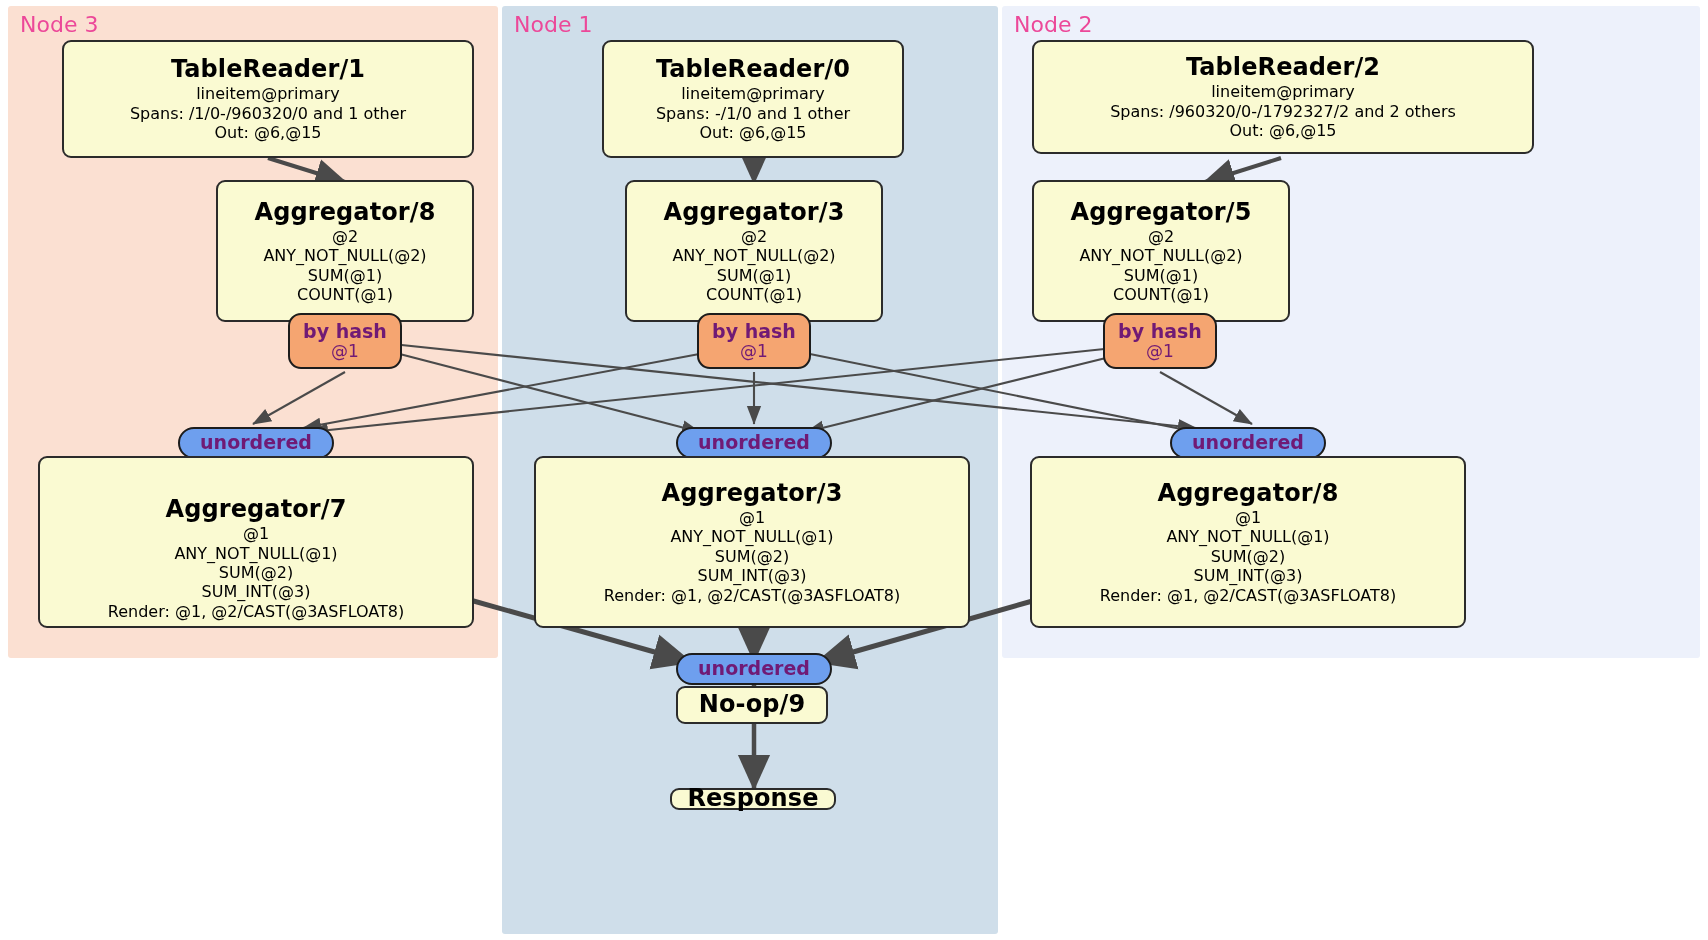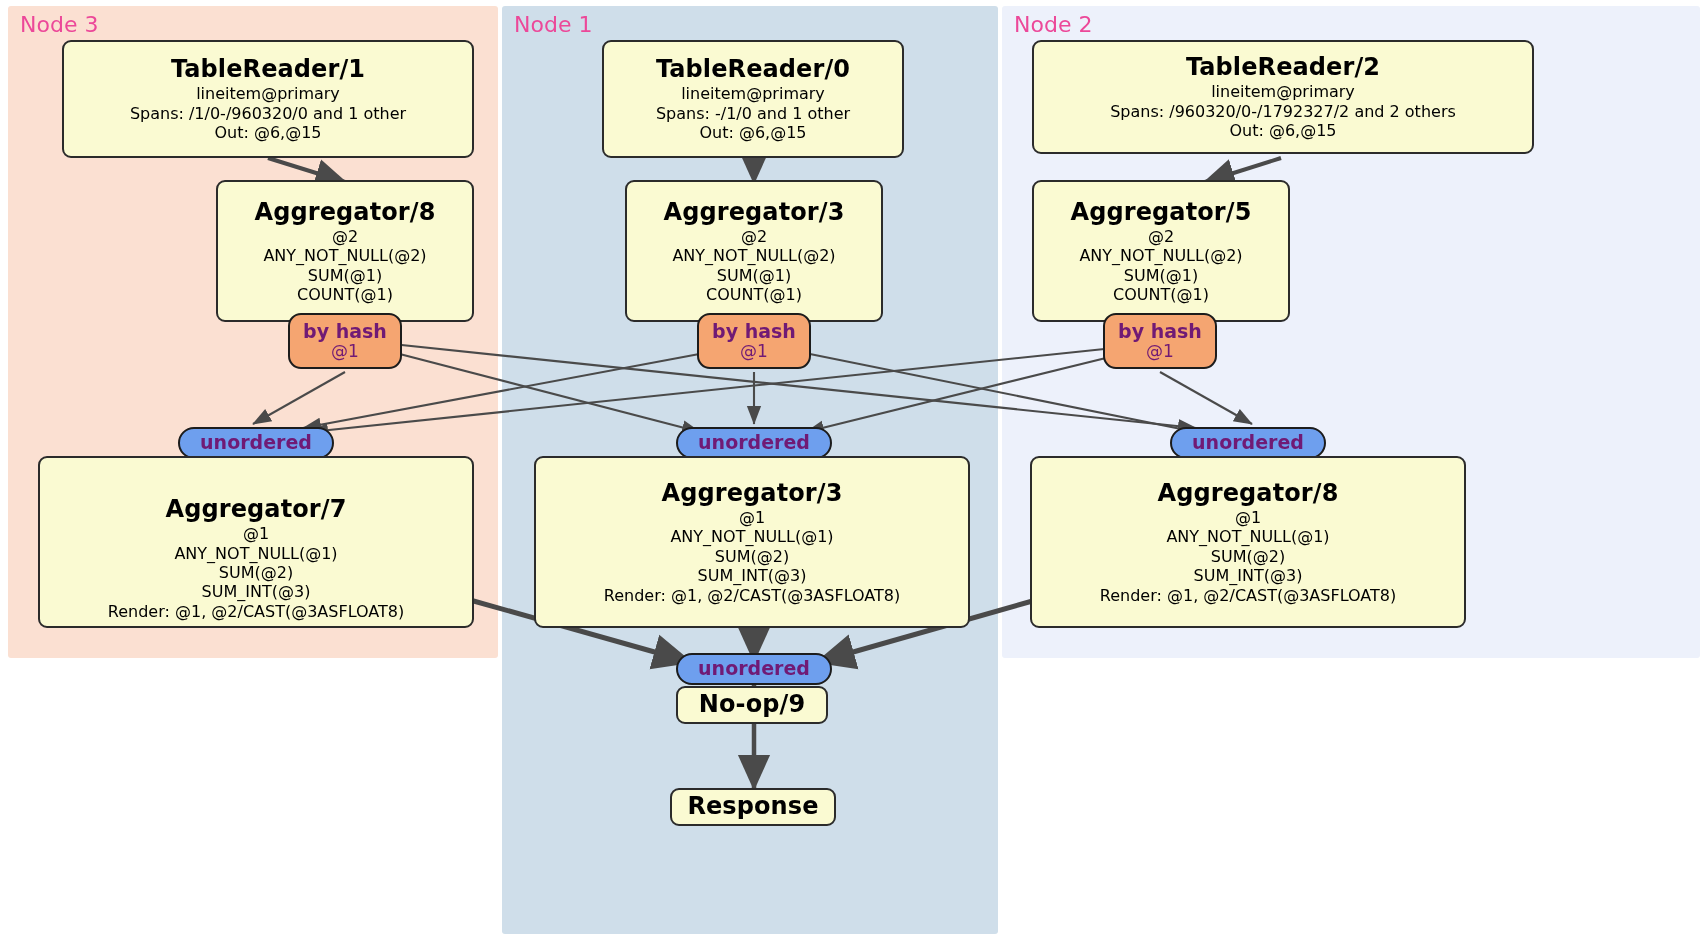--- a/index.html
+++ b/index.html
@@ -188,17 +188,17 @@
     <div class="ln">SUM_INT(@3)</div>
     <div class="ln">Render: @1, @2/CAST(@3ASFLOAT8)</div>
   </div>
 
   <div class="pill unord" style="left:676px;top:653px;width:156px;height:32px;">unordered</div>
 
   <div class="box" style="left:676px;top:686px;width:152px;height:38px;">
     <div class="ttl">No-op/9</div>
   </div>
 
-  <div class="box" style="left:670px;top:788px;width:166px;height:38px;">
+  <div class="box" style="left:670px;top:788px;width:166px;height:22px;">
     <div class="ttl">Response</div>
   </div>
 
 </div>
 
 </body></html>

